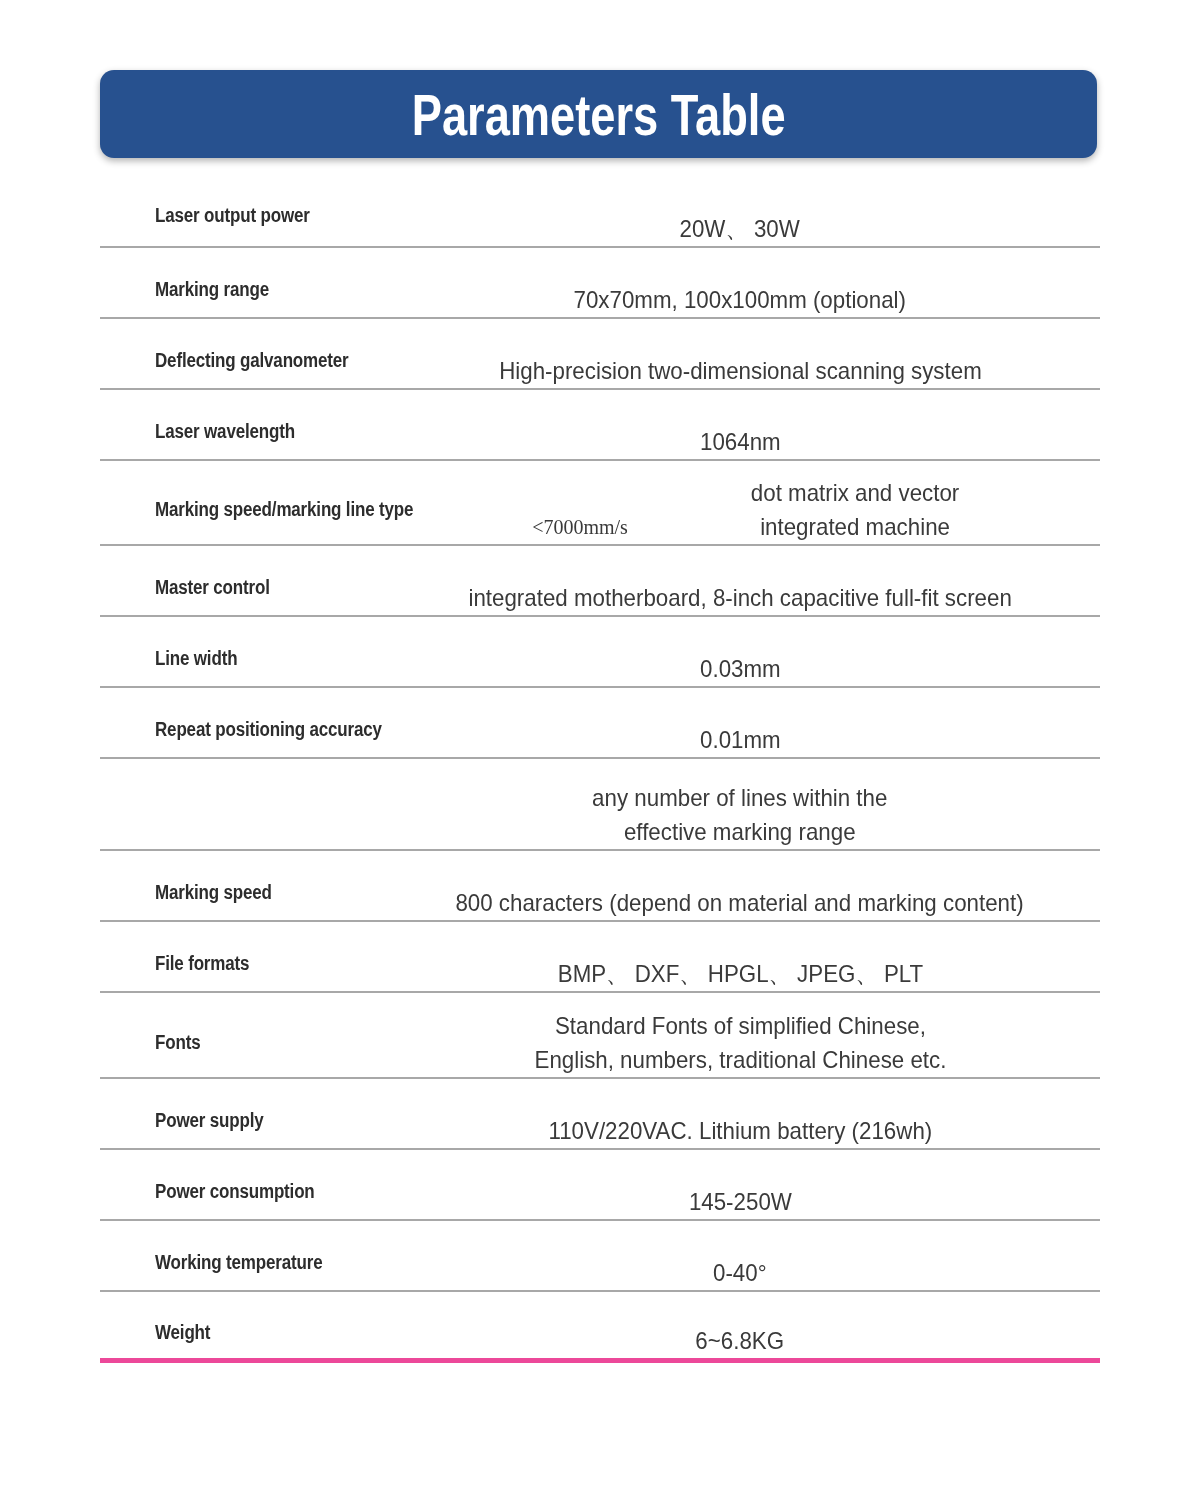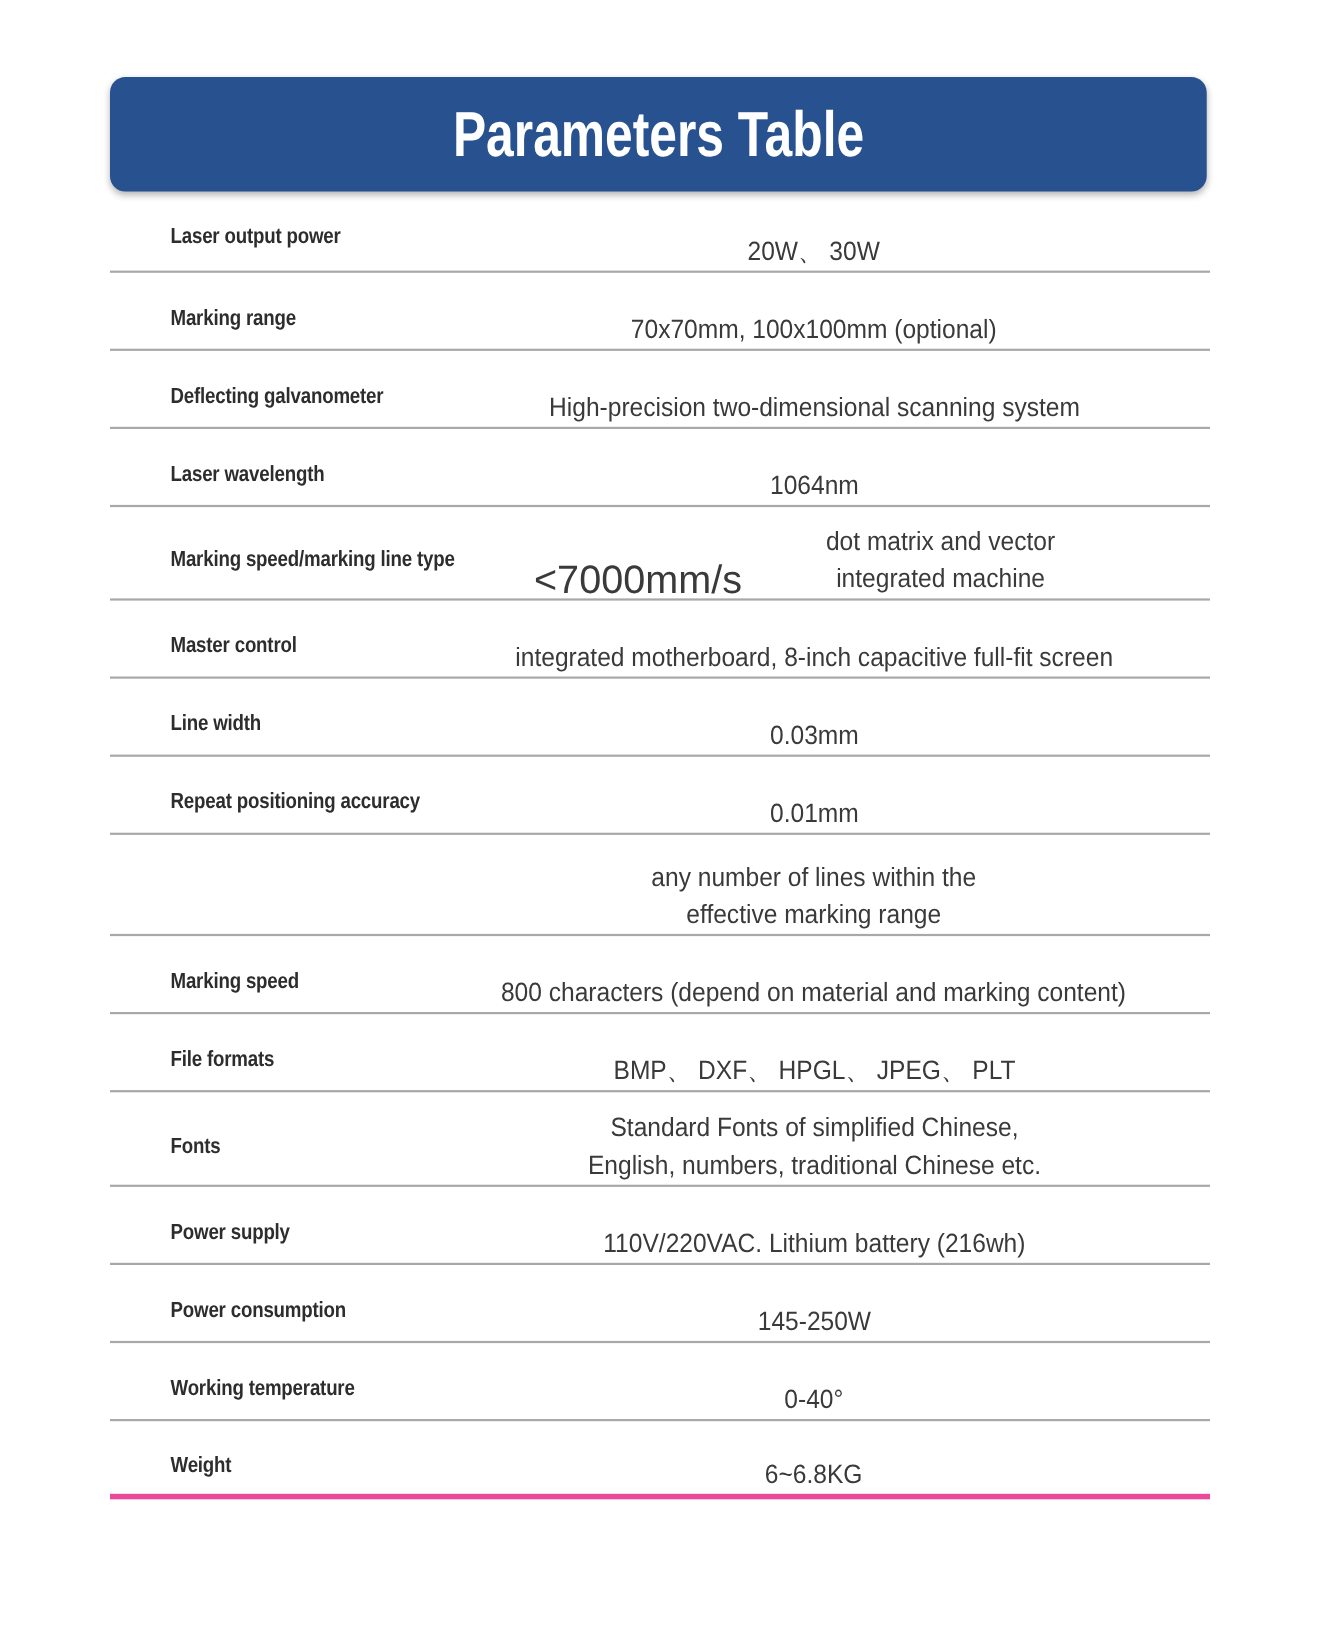--- a/index.html
+++ b/index.html
@@ -9,21 +9,21 @@
     height: 1502px;
     background: #ffffff;
     font-family: "Liberation Sans", sans-serif;
     overflow: hidden;
   }
   .banner {
     position: absolute;
     left: 100px;
     top: 70px;
     width: 997px;
-    height: 104px;
+    height: 88px;
     background: #27518F;
     border-radius: 14px;
     box-shadow: 0 3px 7px rgba(0,0,0,0.30);
     display: flex;
     align-items: center;
     justify-content: center;
   }
   .banner .title {
     color: #ffffff;
     font-size: 58px;
@@ -79,21 +79,21 @@
   .value-cell span {
     font-size: 24px;
     color: #3a3a3a;
     text-align: center;
     white-space: pre-line;
     line-height: 34px;
     transform: scaleX(0.93);
     transform-origin: 50% 50%;
   }
   .value-cell.v1 { left: 330px; right: auto; width: 300px; }
-  .value-cell.v1 span { font-size: 36px; transform: none; }
+  .value-cell.v1 span { font-size: 20px; transform: none; font-family: Liberation Serif, serif; }
   .value-cell.v2 { left: 590px; right: 80px; margin-top: 40px; }
 </style>
 </head>
 <body>
 
 <div class="page">
 
   <div class="banner">
     <div class="title">Parameters Table</div>
   </div>

